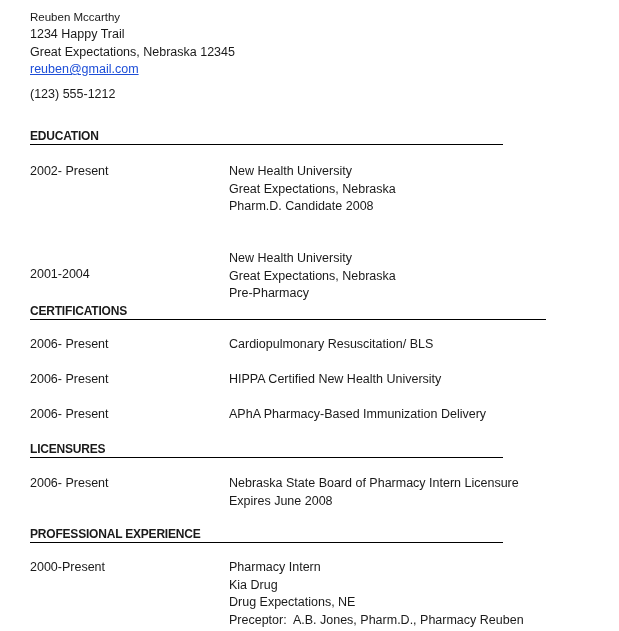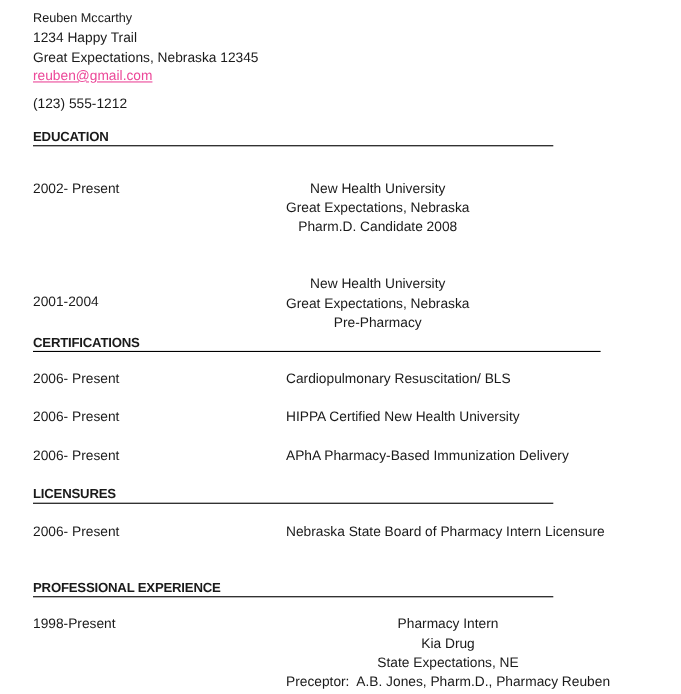--- a/index.html
+++ b/index.html
@@ -3,42 +3,42 @@
 <meta charset="utf-8">
 <style>
   html, body { margin: 0; padding: 0; background: #ffffff; }
   body {
     width: 619px; height: 631px; overflow: hidden; position: relative;
     font-family: "Liberation Sans", "DejaVu Sans", sans-serif;
     color: #1a1a1a; font-size: 12.5px;
   }
   .line { position: absolute; left: 30px; white-space: nowrap; line-height: 17px; }
   .name { font-size: 11.5px; }
-  .email { color: #ec4899; text-decoration: underline; cursor: pointer; }
+  .email { color: #1d4ed8; text-decoration: underline; cursor: pointer; }
   .heading {
     position: absolute; left: 30px; height: 16px;
     border-bottom: 1.3px solid #000; font-weight: bold; font-size: 12px;
     line-height: 16px; letter-spacing: -0.2px;
   }
   .date { position: absolute; left: 30px; white-space: nowrap; line-height: 17.5px; }
-  .detail { position: absolute; left: 260px; white-space: nowrap; line-height: 17.5px; text-align: center; }
+  .detail { position: absolute; left: 229px; white-space: nowrap; line-height: 17.5px; }
   .detail div { height: 17.5px; }
 </style>
 </head>
 <body>
 
 <div>
   <div class="line name" style="top:9px">Reuben Mccarthy</div>
   <div class="line" style="top:26px">1234 Happy Trail</div>
   <div class="line" style="top:43.5px">Great Expectations, Nebraska 12345</div>
   <div class="line email" style="top:61px">reuben@gmail.com</div>
   <div class="line" style="top:86px">(123) 555-1212</div>
 </div>
 
-<div class="heading" style="top:116px; width:473px">EDUCATION</div>
+<div class="heading" style="top:128px; width:473px">EDUCATION</div>
 
 <div class="date" style="top:163px">2002- Present</div>
 <div class="detail" style="top:163px">
   <div>New Health University</div>
   <div>Great Expectations, Nebraska</div>
   <div>Pharm.D. Candidate 2008</div>
 </div>
 
 <div class="date" style="top:266px">2001-2004</div>
 <div class="detail" style="top:250px">
@@ -56,23 +56,24 @@
 <div class="detail" style="top:371px">HIPPA Certified New Health University</div>
 
 <div class="date" style="top:406px">2006- Present</div>
 <div class="detail" style="top:406px">APhA Pharmacy-Based Immunization Delivery</div>
 
 <div class="heading" style="top:441px; width:473px">LICENSURES</div>
 
 <div class="date" style="top:475px">2006- Present</div>
 <div class="detail" style="top:475px">
   <div>Nebraska State Board of Pharmacy Intern Licensure</div>
+  <div>Expires June 2008</div>
 </div>
 
 <div class="heading" style="top:526px; width:473px">PROFESSIONAL EXPERIENCE</div>
 
-<div class="date" style="top:559px">1998-Present</div>
+<div class="date" style="top:559px">2000-Present</div>
 <div class="detail" style="top:559px">
   <div>Pharmacy Intern</div>
   <div>Kia Drug</div>
-  <div>State Expectations, NE</div>
+  <div>Drug Expectations, NE</div>
   <div style="white-space:pre">Preceptor:  A.B. Jones, Pharm.D., Pharmacy Reuben</div>
 </div>
 
 </body></html>

